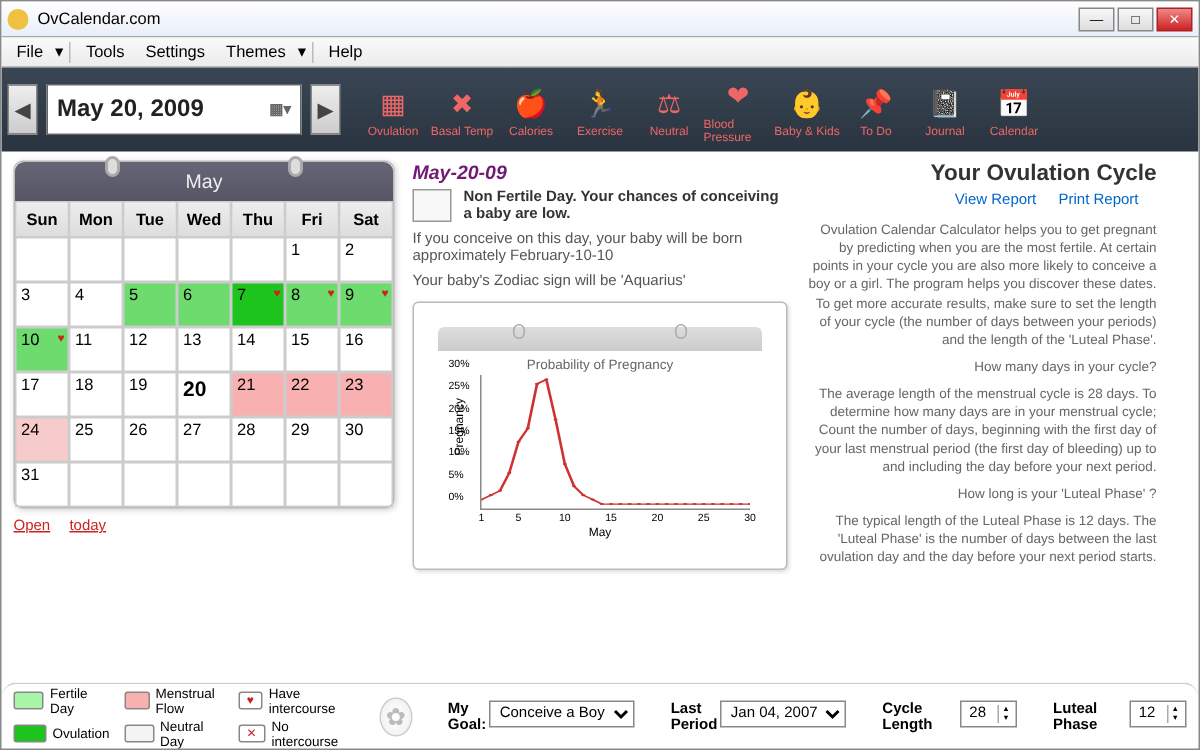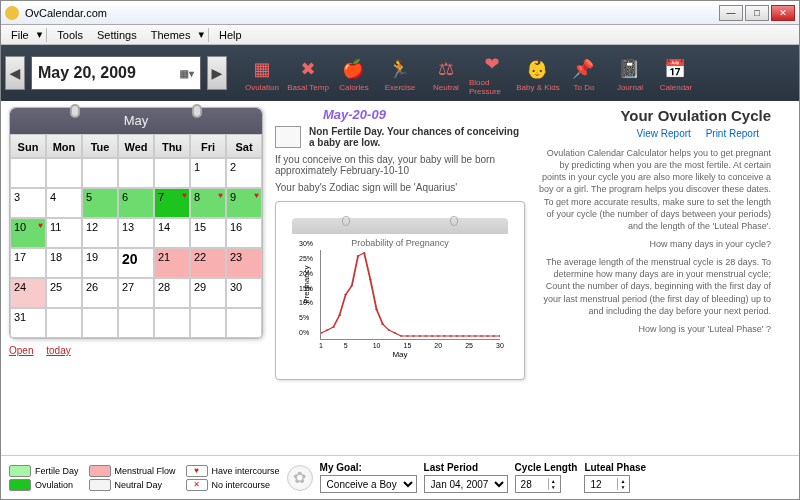--- a/index.html
+++ b/index.html
@@ -28,45 +28,45 @@
 .calhdr .r1 { left: 60px; } .calhdr .r2 { right: 60px; }
 .calgrid { display: grid; grid-template-columns: repeat(7,1fr); }
 .calgrid div { border: 1px solid #ccc; height: 30px; font-size: 11px; padding: 2px 3px; position: relative; }
 .calgrid .dh { background: linear-gradient(#eee,#ddd); font-weight: bold; text-align: center; height: 24px; line-height: 20px; }
 .calgrid .g1 { background: #6edb6e; } .calgrid .g2 { background: #1ec41e; }
 .calgrid .pk { background: #f8b0b0; } .calgrid .pk2 { background: #f7cbcb; }
 .calgrid .sel { font-weight: bold; font-size: 14px; }
 .heart { position: absolute; top: 2px; right: 2px; color: #c22; font-size: 8px; }
 .callinks { font-size: 10px; color: #c22; margin-top: 6px; }
 .callinks a { color: #c22; margin-right: 10px; text-decoration: underline; }
-.midhdr { font-style: italic; font-weight: bold; font-size: 13px; color: #8b5cf6; margin-bottom: 4px; margin-left: 48px; }
+.midhdr { font-style: italic; font-weight: bold; font-size: 13px; color: #701a75; margin-bottom: 4px; }
 .dayinfo { display: flex; gap: 8px; margin-bottom: 6px; }
 .daybox { width: 26px; height: 22px; border: 1px solid #999; background: #f8f8f8; flex-shrink: 0; }
 .daytxt { font-size: 10px; color: #555; }
 .daytxt b { color: #333; }
 .chartwrap { border: 1px solid #bbb; border-radius: 4px; background: #fff; padding: 20px; margin-top: 8px; box-shadow: 1px 1px 3px rgba(0,0,0,.15); position: relative; }
 .charthdr { height: 16px; background: linear-gradient(#ddd,#ccc); margin: -4px -4px 4px; border-radius: 4px 4px 0 0; position: relative; }
 .charthdr .ring { position: absolute; top: -2px; width: 8px; height: 10px; border: 1px solid #aaa; border-radius: 4px; }
 .charthdr .r1 { left: 50px; } .charthdr .r2 { right: 50px; }
 .chtitle { text-align: center; font-size: 9px; color: #666; margin-bottom: 2px; }
 .chart { position: relative; height: 90px; margin-left: 24px; margin-right: 4px; border-left: 1px solid #888; border-bottom: 1px solid #888; }
 .chart .yl { position: absolute; left: -22px; font-size: 7px; transform: translateY(-50%); }
 .chart .xl { position: absolute; bottom: -10px; font-size: 7px; transform: translateX(-50%); }
 .chart .ylab { position: absolute; left: -34px; top: 30px; transform: rotate(-90deg); font-size: 8px; }
 .ch-xlab { text-align: center; font-size: 8px; margin-top: 10px; }
 .chart svg { position: absolute; top: 0; left: 0; width: 100%; height: 100%; }
 .rightcol h2 { font-size: 15px; color: #333; font-weight: bold; }
 .rlinks { font-size: 10px; margin: 4px 0 8px; }
 .rlinks a { color: #06c; text-decoration: none; margin-right: 12px; }
 .rightcol p { font-size: 9px; color: #666; line-height: 1.35; margin-bottom: 6px; }
-.footer { height: 44px; border-top: 1px solid #ccc; display: flex; align-items: center; padding: 0 8px; gap: 7px; font-size: 10px; }
+.footer { height: 44px; border-top: 1px solid #ccc; display: flex; align-items: center; padding: 0 8px; gap: 24px; font-size: 10px; border-radius: 10px; }
 .legend { display: grid; grid-template-columns: auto auto auto; gap: 2px 10px; font-size: 9px; }
 .leg { display: flex; align-items: center; gap: 4px; }
 .leg .sw { width: 22px; height: 12px; border: 1px solid #888; border-radius: 2px; }
-.fsec { display: flex; flex-direction: column; gap: 2px; }
+.fsec { display: flex; gap: 2px; }
 .fsec label { font-weight: bold; font-size: 10px; }
 .fsec select, .fsec .numbox { font-size: 10px; border: 1px solid #888; background: #fff; padding: 1px 2px; height: 18px; }
 .numbox { display: flex; align-items: center; width: 46px; }
 .numbox span:first-child { flex: 1; padding-left: 3px; }
 .numbox .spin { display: flex; flex-direction: column; font-size: 5px; line-height: 6px; border-left: 1px solid #aaa; padding: 0 2px; }
 .flower { width: 26px; height: 26px; border-radius: 50%; background: radial-gradient(#fff,#eee); border: 1px solid #ccc; display: flex; align-items: center; justify-content: center; color: #bbb; font-size: 16px; }
 </style>
 </head>
 <body>
 
@@ -281,20 +281,21 @@
   <div class="rightcol">
     <h2>Your Ovulation Cycle</h2>
     <div class="rlinks">
       <a>View Report</a>
       <a>Print Report</a>
     </div>
     <p>Ovulation Calendar Calculator helps you to get pregnant by predicting when you are the most fertile. At certain points in your cycle you are also more likely to conceive a boy or a girl. The program helps you discover these dates. To get more accurate results, make sure to set the length of your cycle (the number of days between your periods) and the length of the 'Luteal Phase'.</p>
     <p>How many days in your cycle?</p>
     <p>The average length of the menstrual cycle is 28 days. To determine how many days are in your menstrual cycle; Count the number of days, beginning with the first day of your last menstrual period (the first day of bleeding) up to and including the day before your next period.</p>
     <p>How long is your 'Luteal Phase' ?</p>
+    <p>The typical length of the Luteal Phase is 12 days. The 'Luteal Phase' is the number of days between the last ovulation day and the day before your next period starts.</p>
   </div>
 </div>
 
 <div class="footer">
   <div class="legend">
     <div class="leg">
         <span class="sw" style="background:#a8f5a8"></span>
         <span>Fertile Day</span>
       </div>
     <div class="leg">

